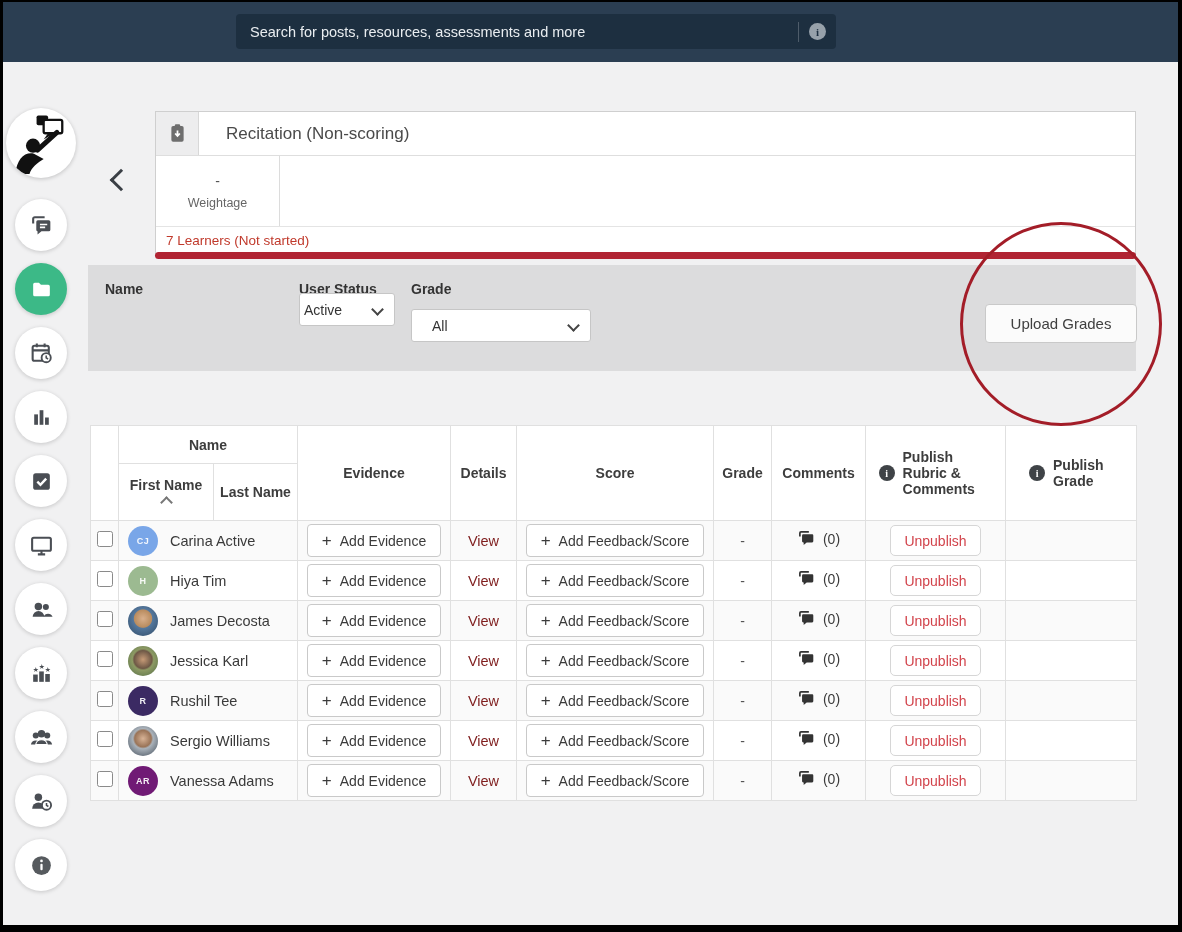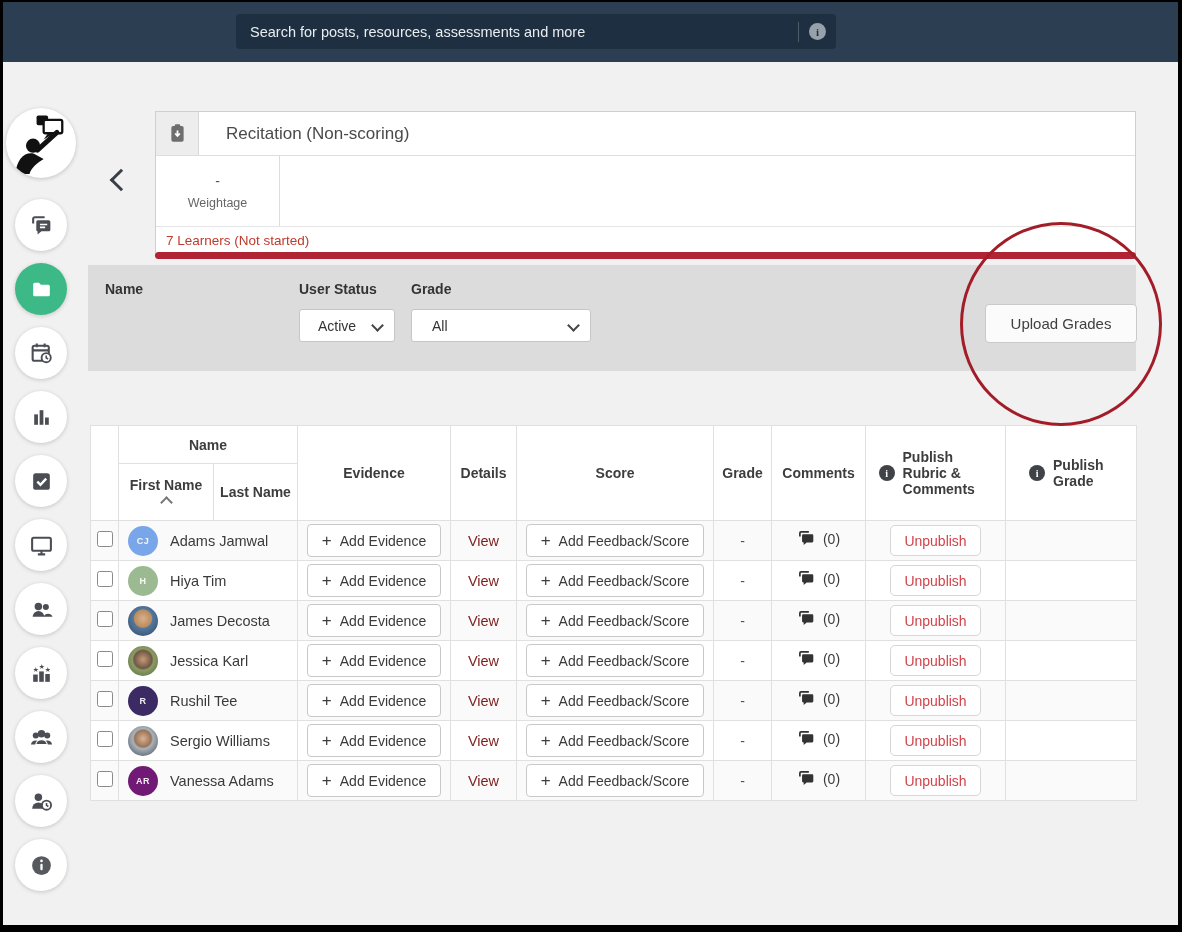--- a/index.html
+++ b/index.html
@@ -226,21 +226,21 @@
         <span class="weightage-label">Weightage</span>
       </div>
     </div>
     <div class="learners-row" style="color: rgb(192, 57, 43);">7 Learners (Not started)</div>
   </div>
   <div class="progress-bar" style="background: rgb(177, 36, 51);"></div>
 
   <div class="filter-panel">
     <span class="f-label" style="left:17px;top:16px">Name</span>
     <span class="f-label" style="left:211px;top:16px">User Status</span>
-    <div class="f-select" style="left:211px;top:44px;width:96px;padding-left:18px">
+    <div class="f-select" style="left:211px;top:28px;width:96px;padding-left:4px">
       <span>Active</span>
       <span class="chev-down"></span>
     </div>
     <span class="f-label" style="left:323px;top:16px">Grade</span>
     <div class="f-select" style="left:323px;top:44px;width:180px;padding-left:20px">
       <span>All</span>
       <span class="chev-down"></span>
     </div>
     <div class="upload-btn">Upload Grades</div>
   </div>
@@ -297,21 +297,21 @@
         <th><span>Last Name</span></th>
       </tr>
     </thead>
     <tbody id="rows-body">
 
     <tr>
       <td class="c-check"><span class="checkbox"></span></td>
       <td colspan="2">
         <div class="name-cell">
           <span class="avatar" style="background: rgb(121, 166, 232);">CJ</span>
-          <span class="lname">Adams Jamwal</span>
+          <span class="lname">Carina Active</span>
         </div>
       </td>
       <td>
         <button class="btn">
           <span class="plus">+</span>
           <span>Add Evidence</span>
         </button>
       </td>
       <td><a class="view-link">View</a></td>
       <td>

